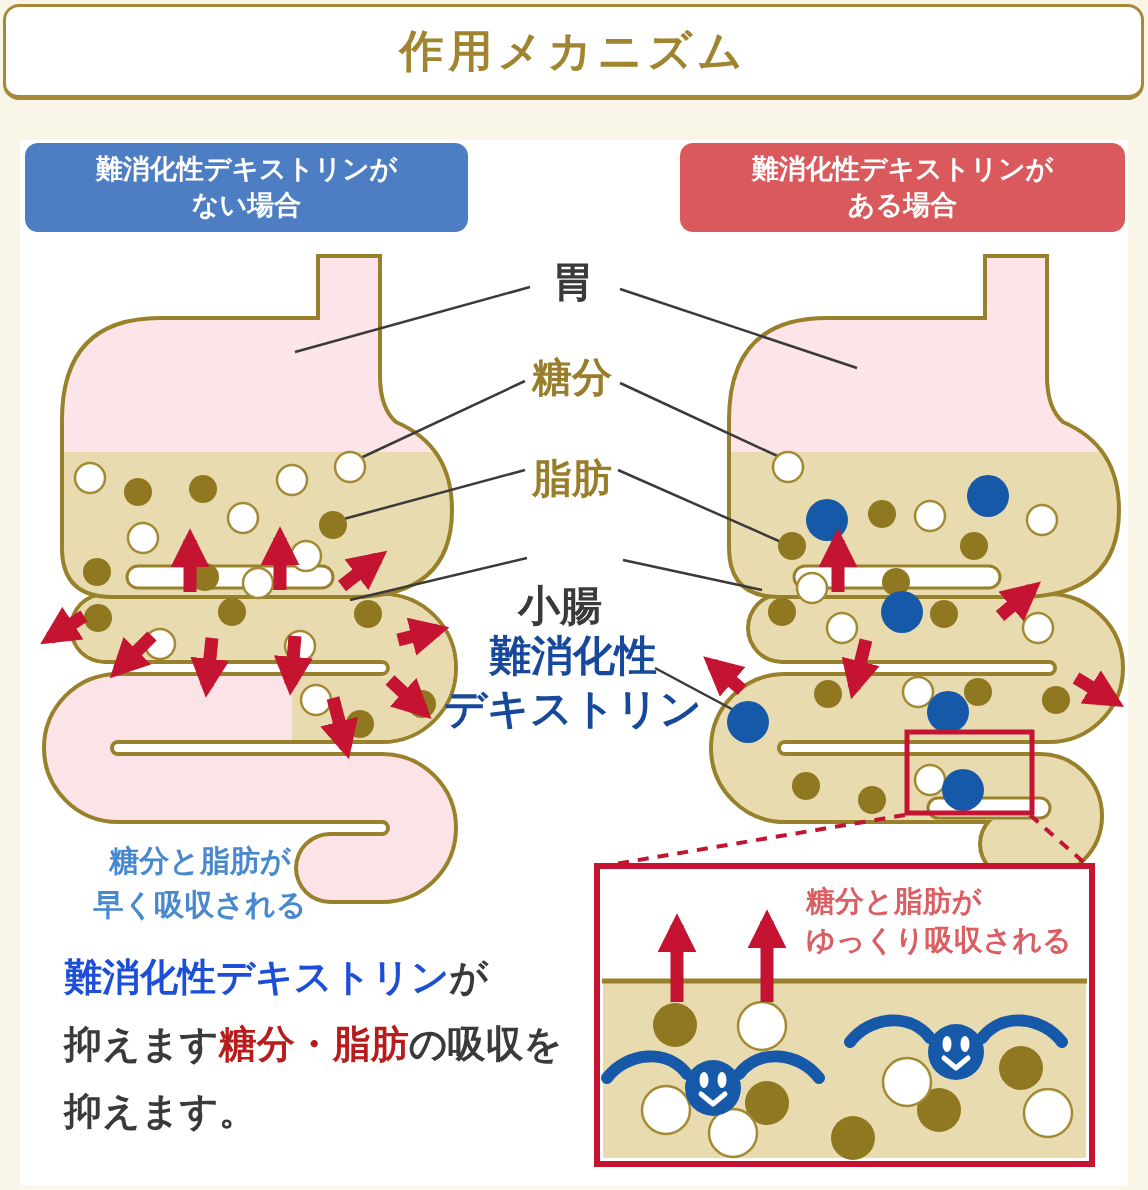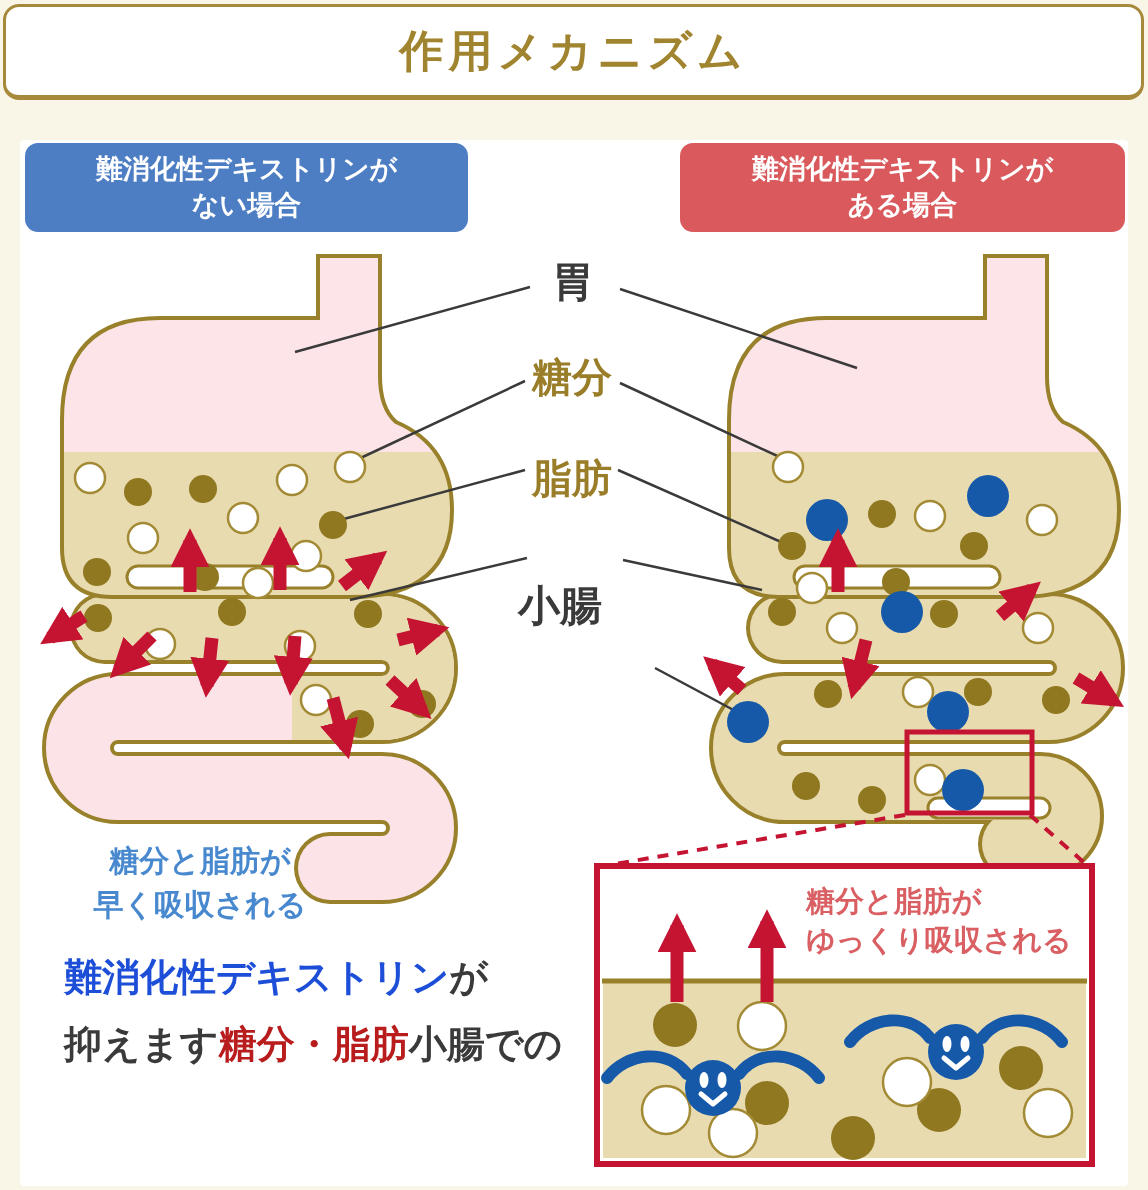--- a/index.html
+++ b/index.html
@@ -265,24 +265,27 @@
 
   <div class="hdr hdr-blue">難消化性デキストリンが
 ない場合</div>
   <div class="hdr hdr-red">難消化性デキストリンが
 ある場合</div>
 
   <div class="lbl lbl-dark" id="lbl-stomach">胃</div>
   <div class="lbl lbl-gold" id="lbl-sugar">糖分</div>
   <div class="lbl lbl-gold" id="lbl-fat">脂肪</div>
   <div class="lbl lbl-dark" id="lbl-intestine">小腸</div>
+  <div class="lbl" id="lbl-dextrin">難消化性
+デキストリン</div>
 
   <div class="caption-left">糖分と脂肪が
 早く吸収される</div>
   <div class="caption-inset">糖分と脂肪が
 ゆっくり吸収される</div>
 
   <div class="paragraph">
     <span class="blue">難消化性デキストリン</span><span>が</span><br>
-    <span>抑えます</span><span class="red">糖分・脂肪</span><span>小腸での</span><br>
+    <span>抑えます</span><span class="red">糖分・脂肪</span><span>の吸収を</span><br>
+    <span>抑えます。</span>
   </div>
 
 </div>
 
 </body></html>

